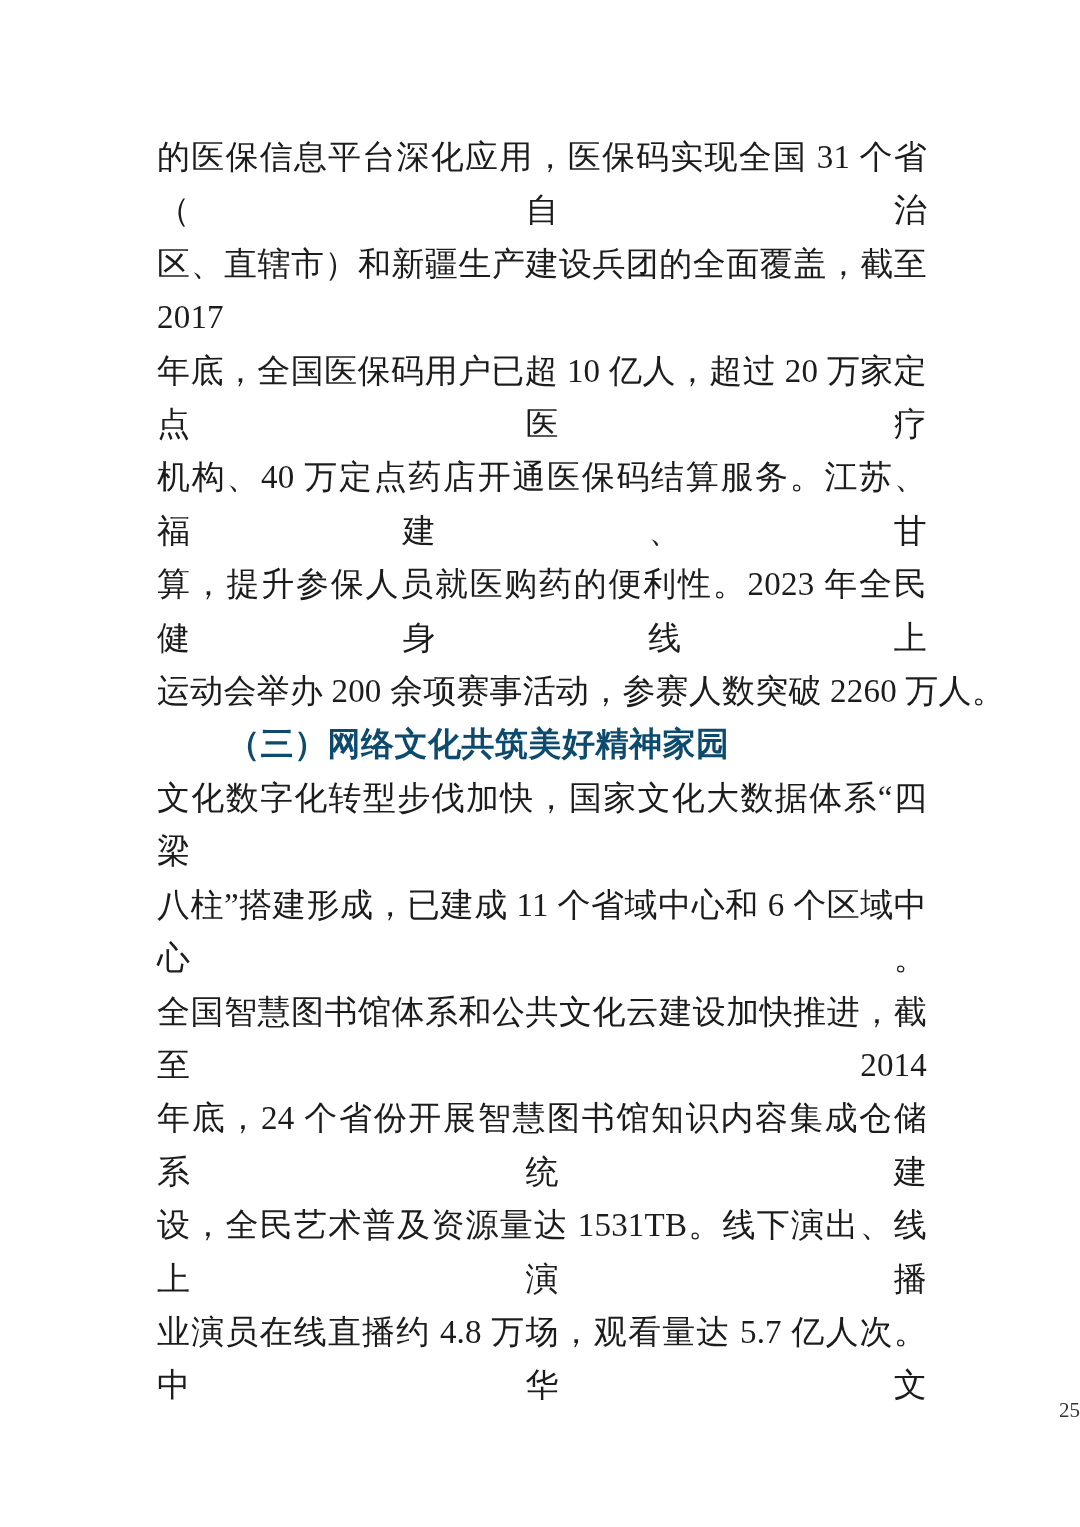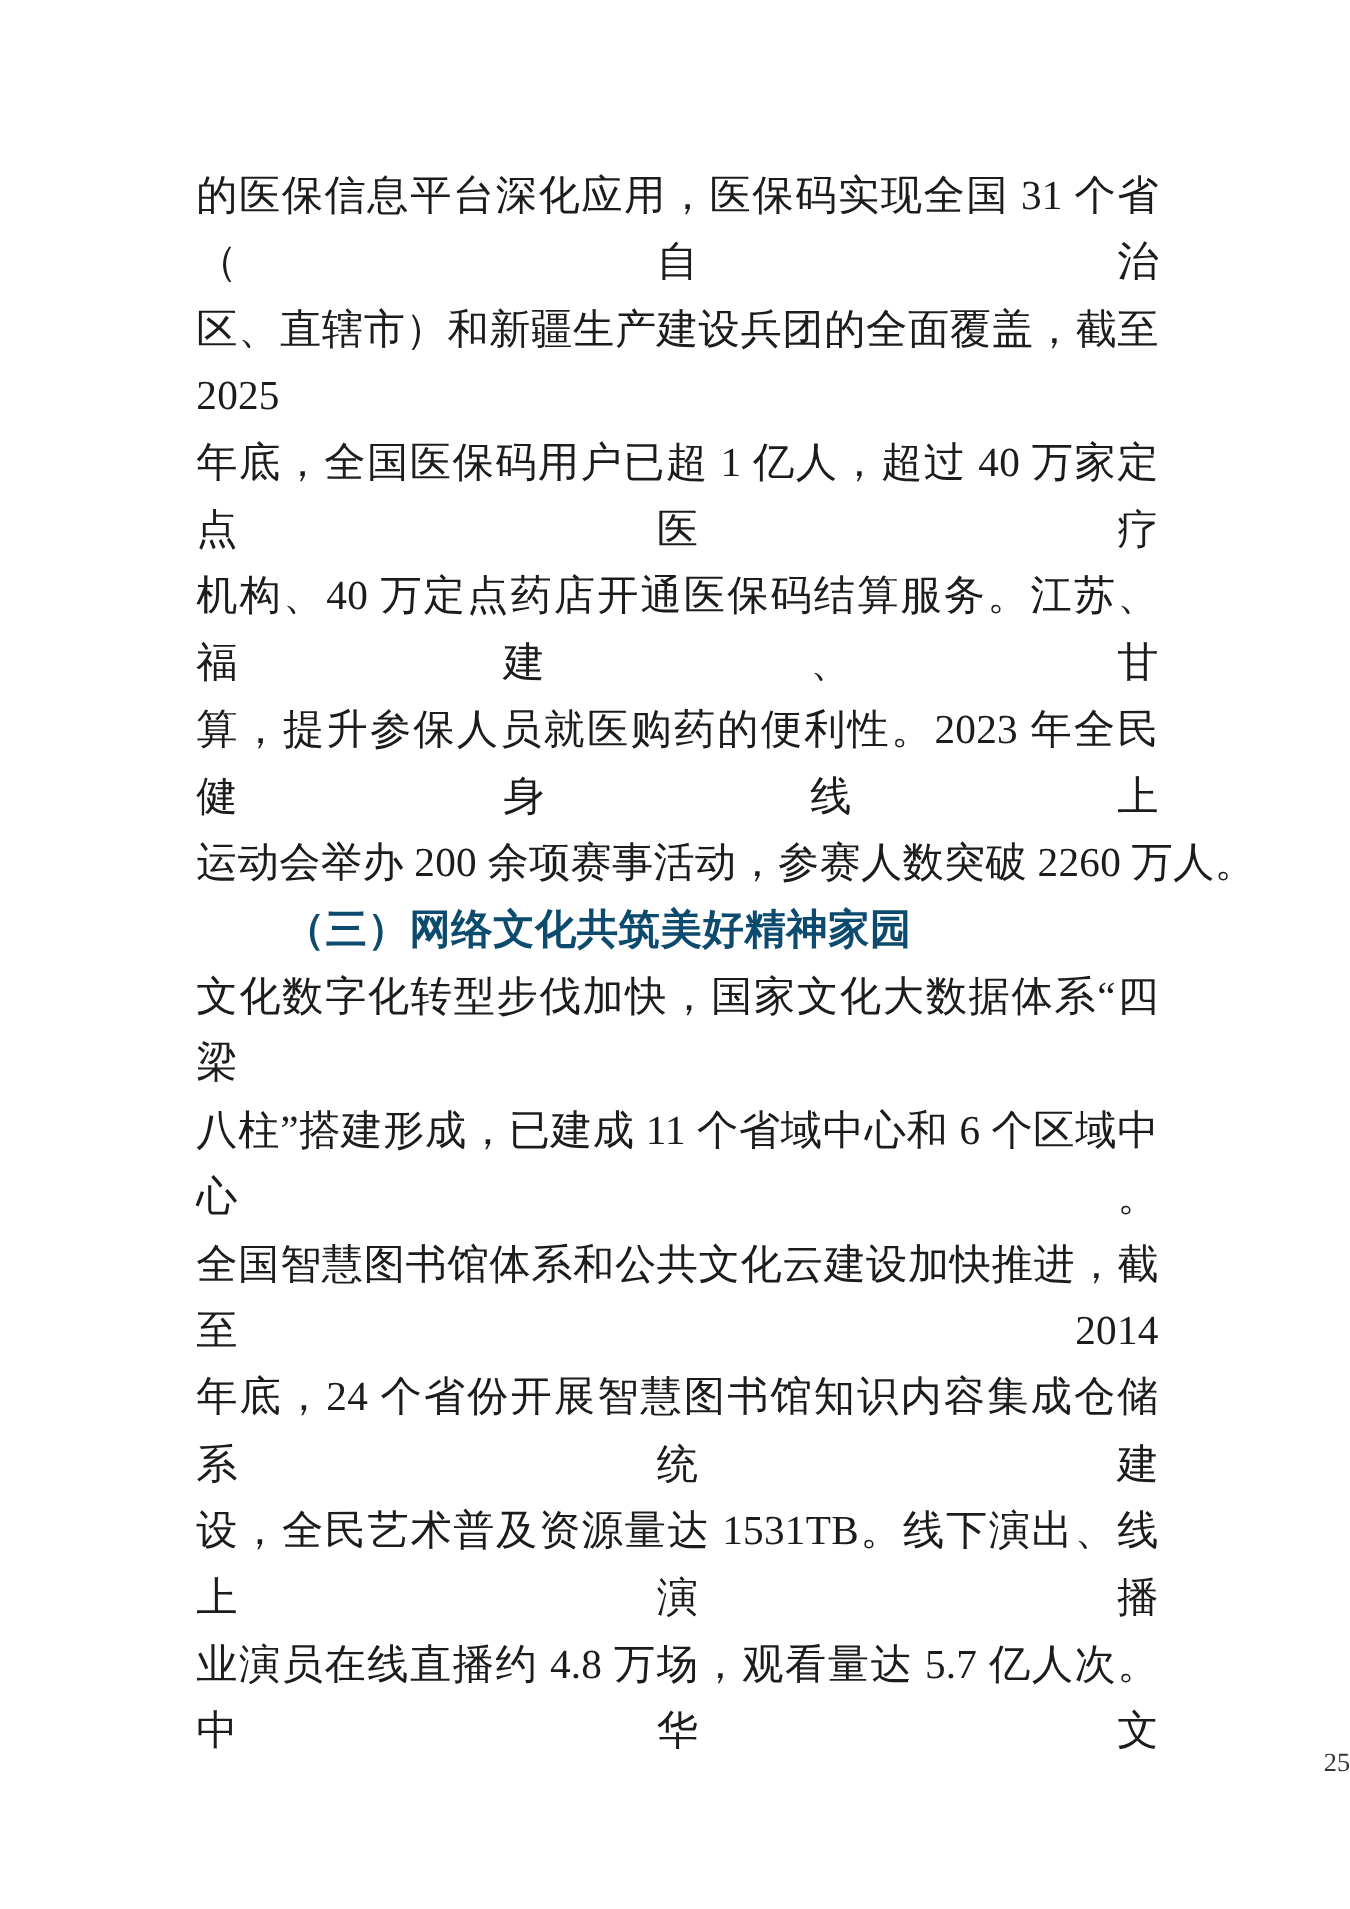--- a/index.html
+++ b/index.html
@@ -73,22 +73,22 @@
 </head>
 <body>
 
 <div class="page">
 
   <div class="sheet-edge"></div>
 
   <div class="text-column">
 
     <span class="doc-line justify">的医保信息平台深化应用，医保码实现全国 31 个省（自治</span>
-    <span class="doc-line justify">区、直辖市）和新疆生产建设兵团的全面覆盖，截至 2025</span>
-    <span class="doc-line justify">年底，全国医保码用户已超 1 亿人，超过 40 万家定点医疗</span>
+    <span class="doc-line justify">区、直辖市）和新疆生产建设兵团的全面覆盖，截至 2017</span>
+    <span class="doc-line justify">年底，全国医保码用户已超 10 亿人，超过 20 万家定点医疗</span>
     <span class="doc-line justify">机构、40 万定点药店开通医保码结算服务。江苏、福建、甘</span>
     <span class="doc-line justify">算，提升参保人员就医购药的便利性。2023 年全民健身线上</span>
     <span class="doc-line last">运动会举办 200 余项赛事活动，参赛人数突破 2260 万人。</span>
 
     <span class="heading">（三）网络文化共筑美好精神家园</span>
 
     <span class="doc-line justify">文化数字化转型步伐加快，国家文化大数据体系“四梁</span>
     <span class="doc-line justify">八柱”搭建形成，已建成 11 个省域中心和 6 个区域中心。</span>
     <span class="doc-line justify">全国智慧图书馆体系和公共文化云建设加快推进，截至 2014</span>
     <span class="doc-line justify">年底，24 个省份开展智慧图书馆知识内容集成仓储系统建</span>

